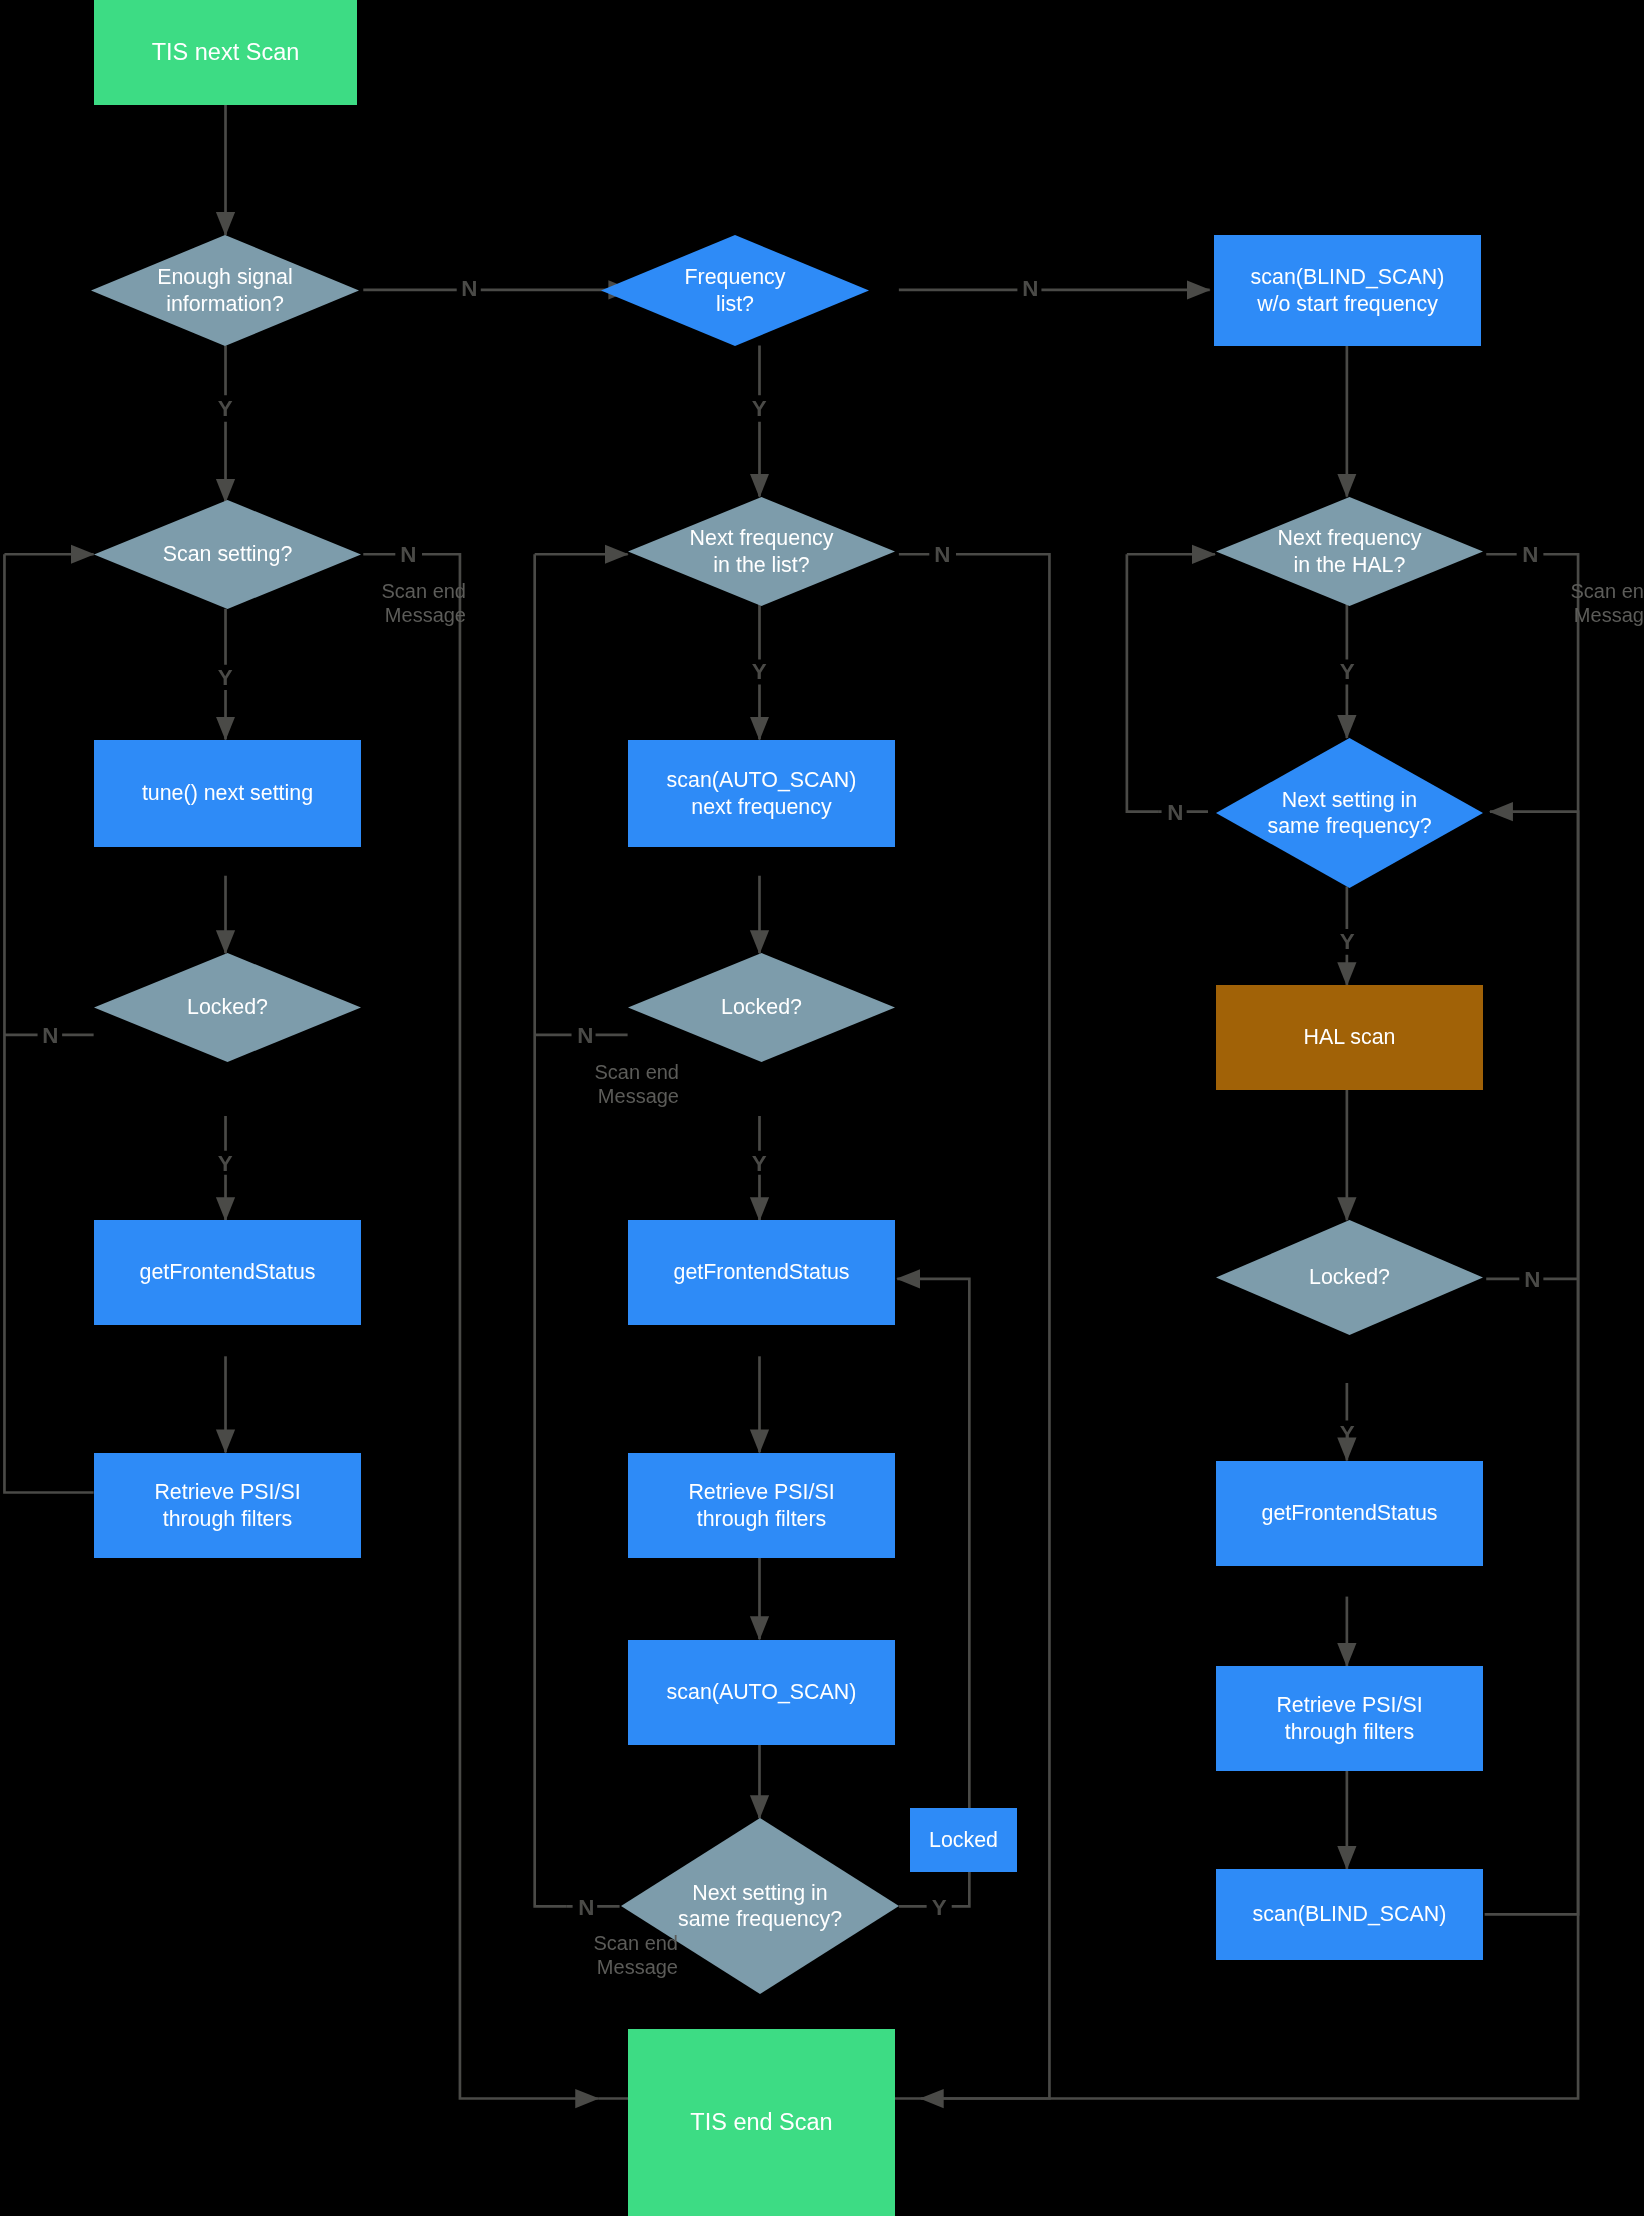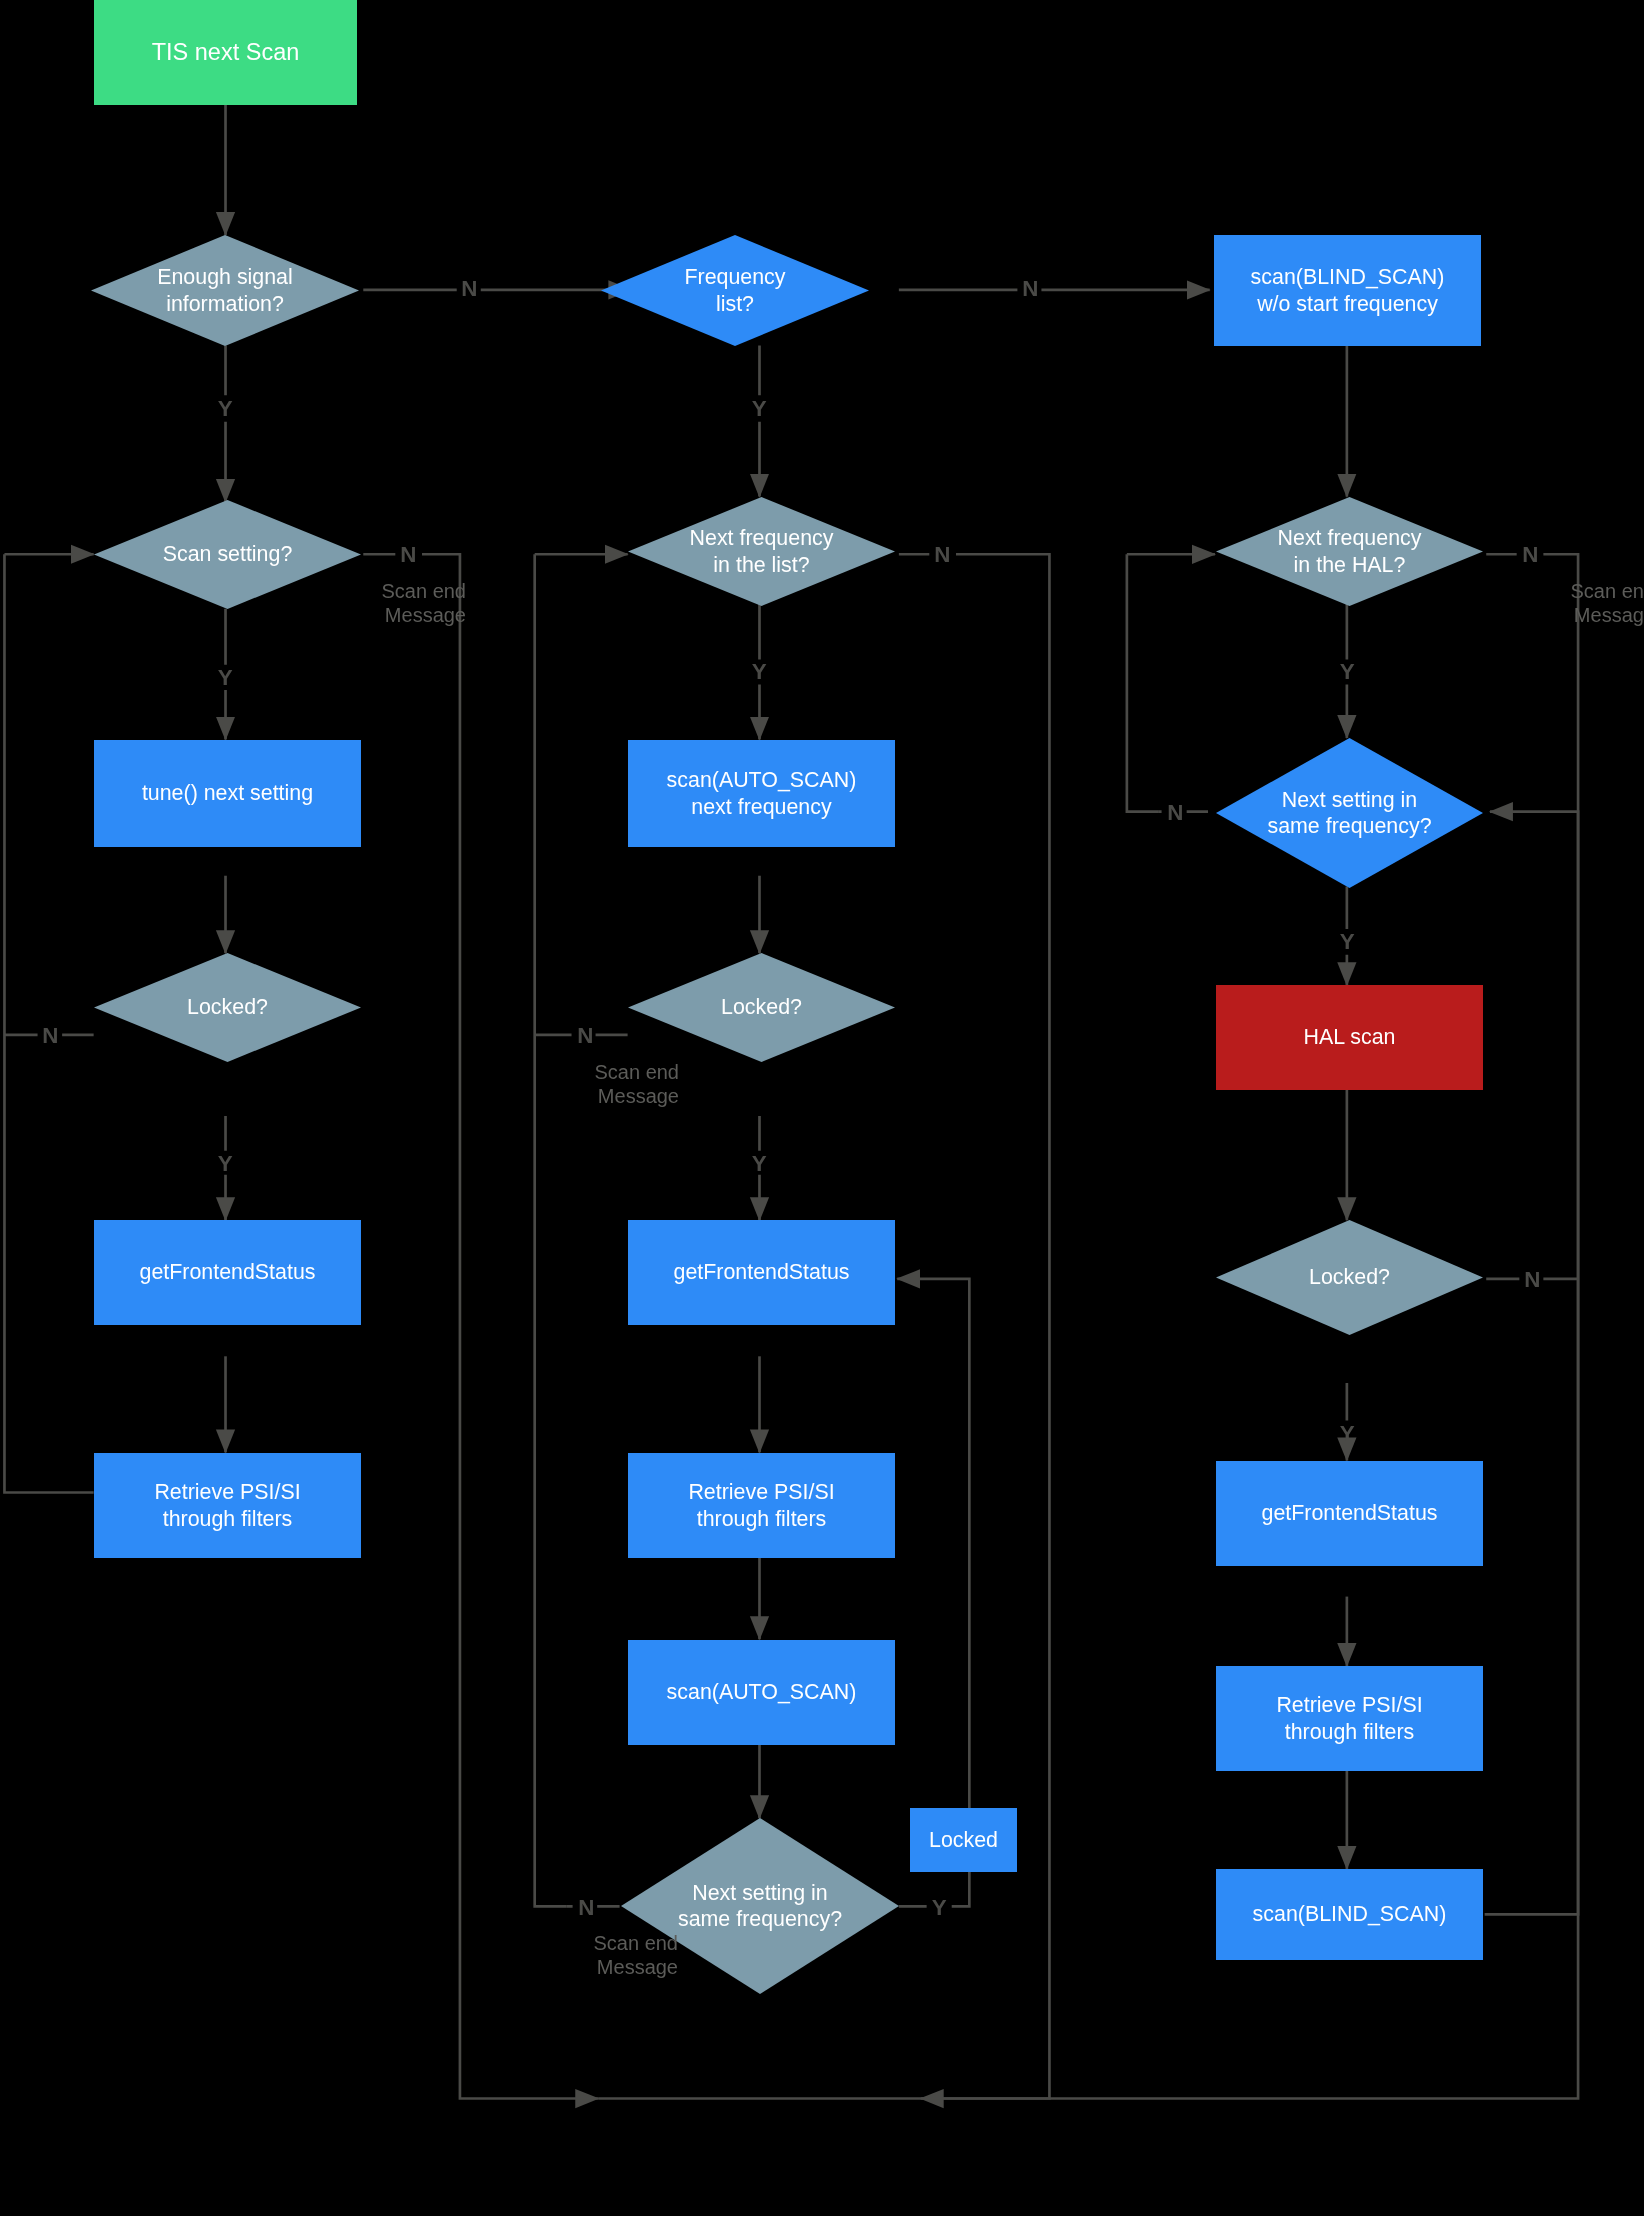--- a/index.html
+++ b/index.html
@@ -165,21 +165,21 @@
   <div class="node diamond" style="left:94px;top:953px;width:267px;height:109px;font-size:21.4px;">
     <span class="dshape" style="background:#7d9cab;"></span>
     <span class="dlabel">Locked?</span>
   </div>
 
   <div class="node diamond" style="left:628px;top:953px;width:267px;height:109px;font-size:21.4px;">
     <span class="dshape" style="background:#7d9cab;"></span>
     <span class="dlabel">Locked?</span>
   </div>
 
-  <div class="node rect" style="left:1216px;top:985px;width:267px;height:105px;background:#b91c1c;font-size:21.4px;">
+  <div class="node rect" style="left:1216px;top:985px;width:267px;height:105px;background:#a16207;font-size:21.4px;">
     <span>HAL scan</span>
   </div>
 
   <div class="node rect" style="left:94px;top:1220px;width:267px;height:105px;background:#2e8bf7;font-size:21.4px;">
     <span>getFrontendStatus</span>
   </div>
 
   <div class="node rect" style="left:628px;top:1220px;width:267px;height:105px;background:#2e8bf7;font-size:21.4px;">
     <span>getFrontendStatus</span>
   </div>
@@ -219,20 +219,23 @@
   <div class="node diamond" style="left:621px;top:1818px;width:278px;height:176px;font-size:21.4px;">
     <span class="dshape" style="background:#7d9cab;"></span>
     <span class="dlabel"><span style="white-space:pre-line">Next setting in
 same frequency?</span></span>
   </div>
 
   <div class="node rect" style="left:1216px;top:1869px;width:267px;height:91px;background:#2e8bf7;font-size:21.4px;">
     <span>scan(BLIND_SCAN)</span>
   </div>
 
+  <div class="node rect" style="left:628px;top:2029px;width:267px;height:187px;background:#3ddc84;font-size:23.5px;">
+    <span>TIS end Scan</span>
+  </div>
 
   <div class="edge-label" style="left:457px;top:272px;width:24.6px;height:33px;font-size:22.4px;">
       <span>N</span>
     </div>
   <div class="edge-label" style="left:213px;top:395px;width:24.6px;height:28px;font-size:22.4px;">
       <span>Y</span>
     </div>
   <div class="edge-label" style="left:1018px;top:272px;width:24.6px;height:33px;font-size:22.4px;">
       <span>N</span>
     </div>

